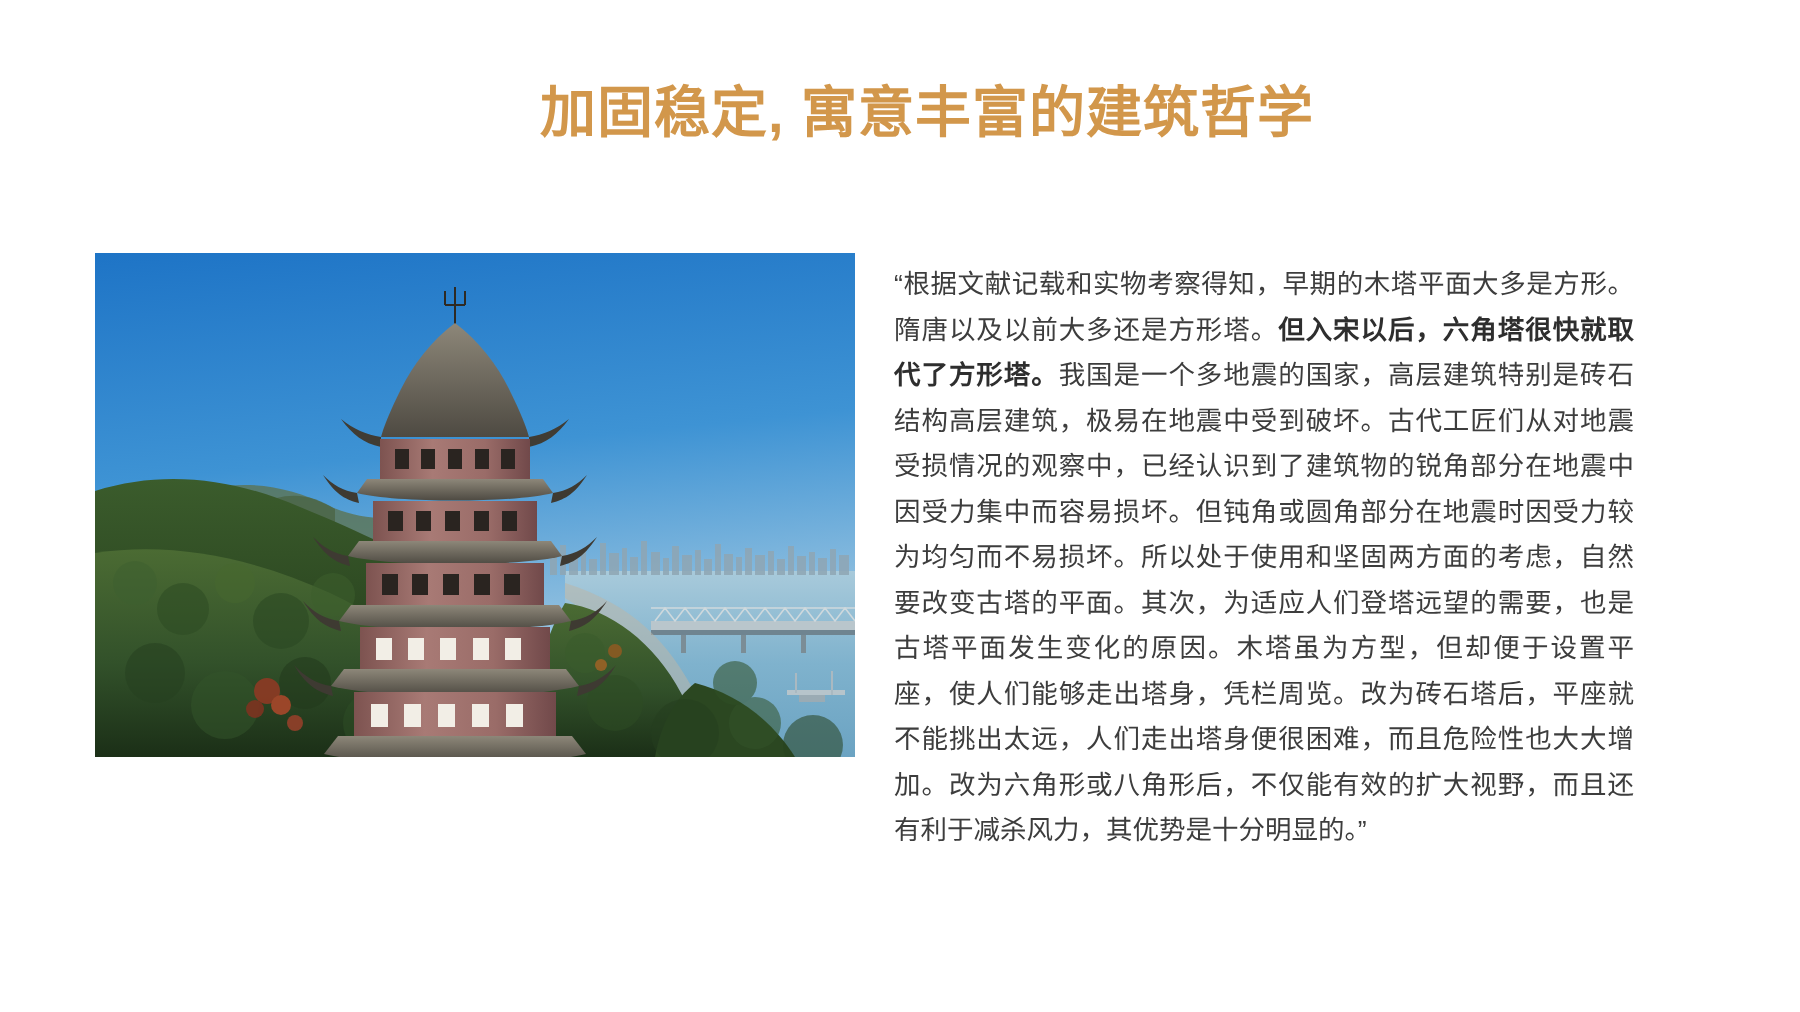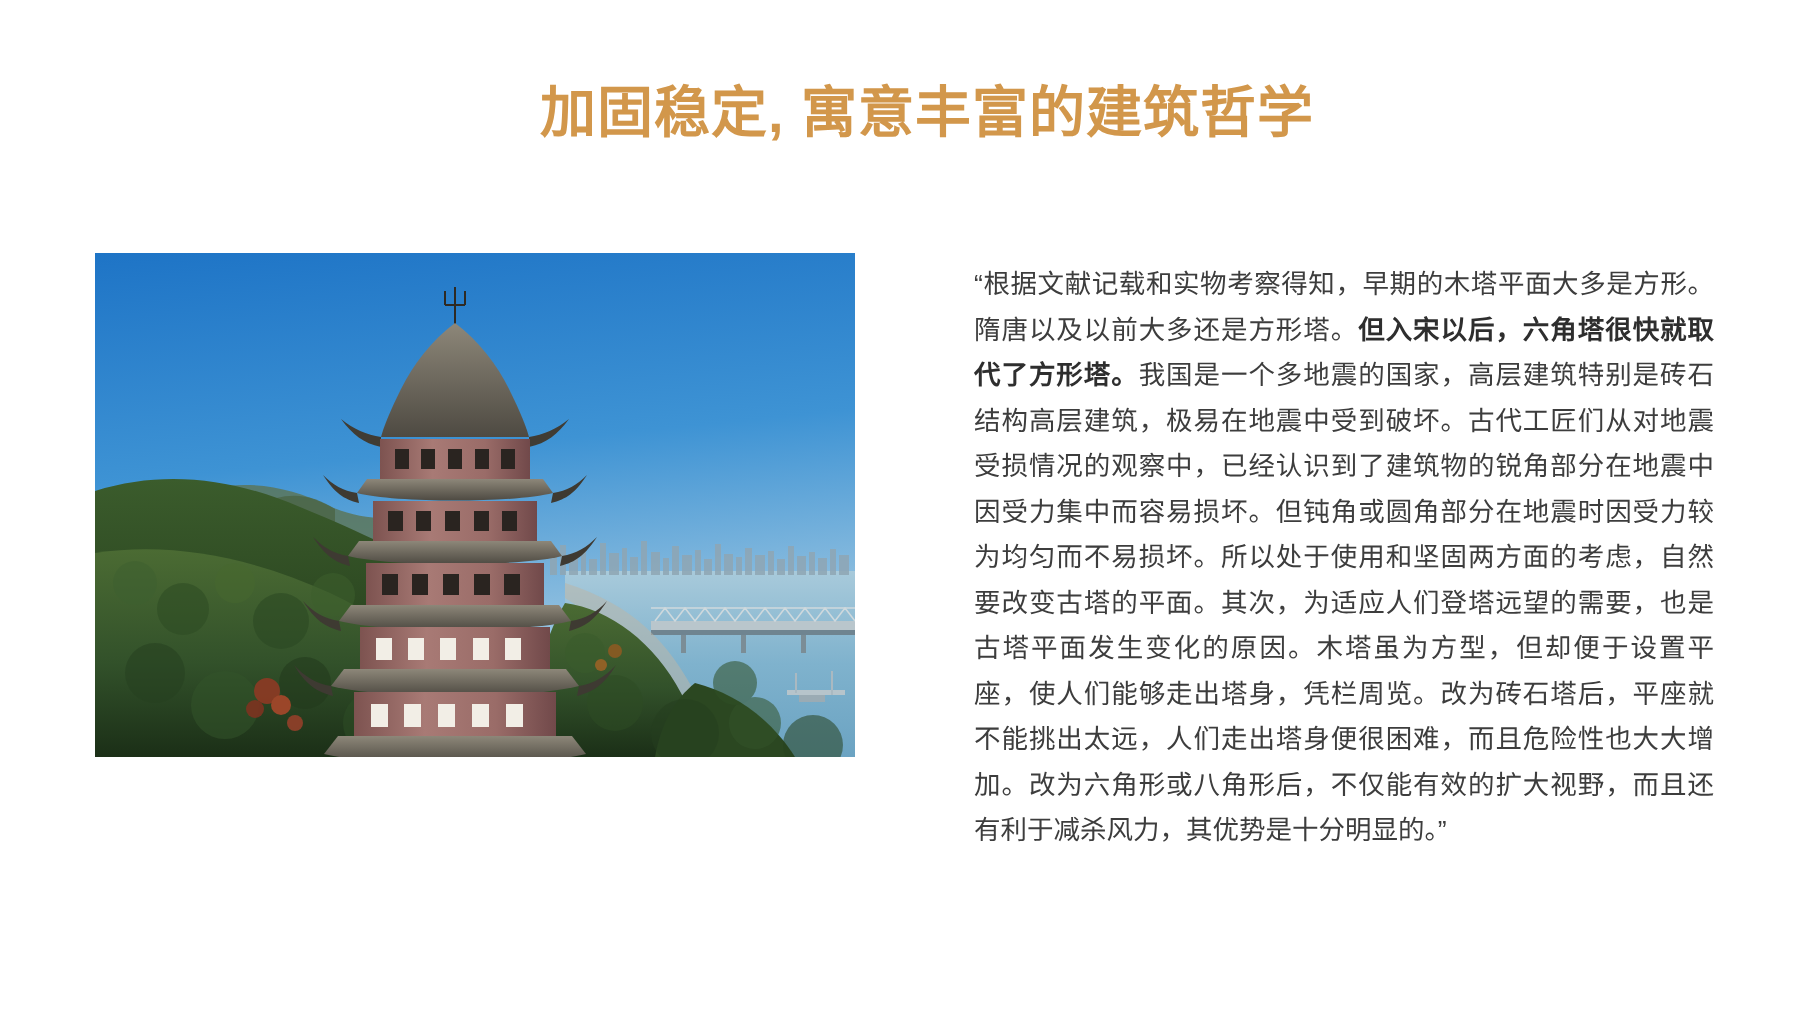--- a/index.html
+++ b/index.html
@@ -61,21 +61,21 @@
     font-size: 25px;
     font-weight: bold;
     letter-spacing: 1px;
     color: #3a3a3a;
     white-space: nowrap;
   }
 
   
   .bodycopy {
     position: absolute;
-    left: 974px;
+    left: 894px;
     top: 262px;
     width: 740px;
     font-size: 26.5px;
     line-height: 45.5px;
     color: #3d3d3d;
     text-align: justify;
     text-justify: inter-ideograph;
     font-family: "Liberation Sans", "DejaVu Sans", sans-serif;
   }
   .bodycopy .lead { margin-left: 0; }

